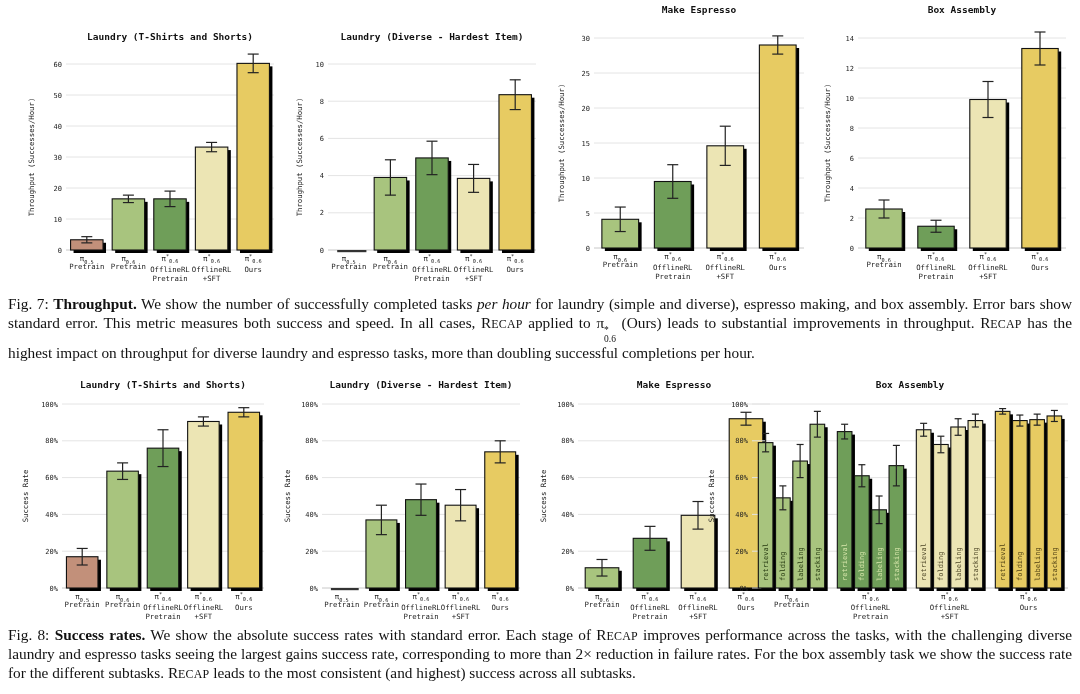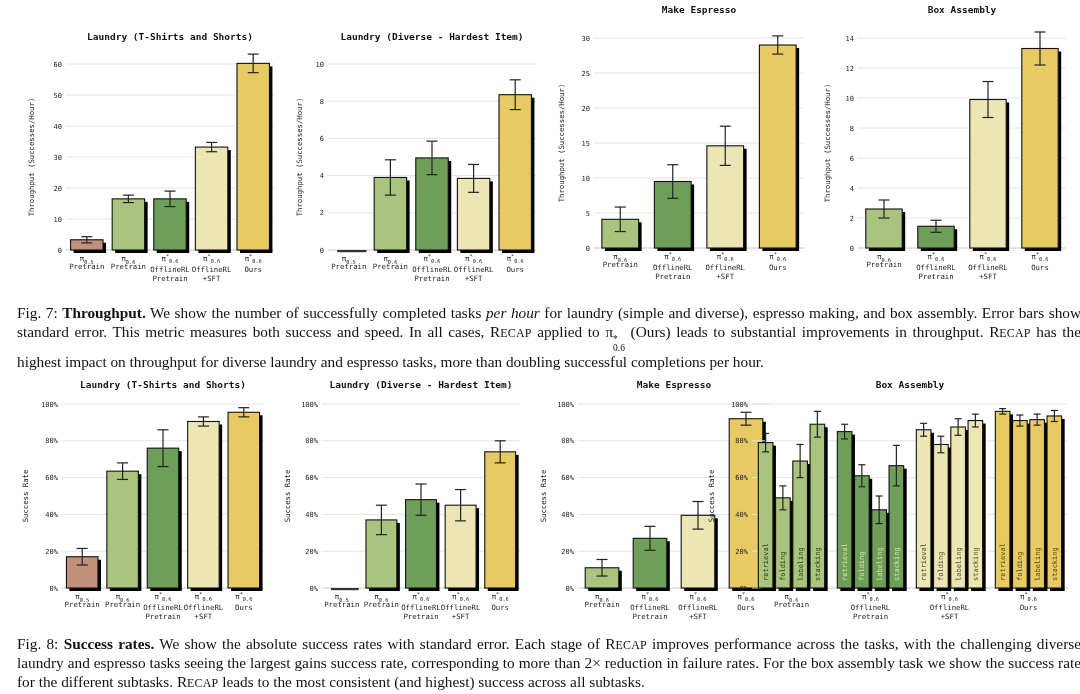--- a/index.html
+++ b/index.html
@@ -1,21 +1,21 @@
 <!DOCTYPE html>
 <html><head>
 <meta charset="utf-8">
 <style>
   html,body{margin:0;padding:0;background:#ffffff;}
   #page{position:relative;width:1080px;height:694px;background:#ffffff;overflow:hidden;
         font-family:"Liberation Serif", serif;}
   .chart-mount{position:absolute;}
   .chart-mount svg{display:block;}
   .caption{position:absolute;left:8px;width:1064px;font-size:15.3px;line-height:1.23;
-           color:#111;text-align:justify;margin:9px;}
+           color:#111;text-align:justify;margin:0;}
   .caption b{font-weight:bold;}
   .caption i{font-style:italic;}
   .sc-rest{font-size:0.78em;letter-spacing:0.2px;}
   .pss{display:inline-flex;flex-direction:column;align-items:flex-start;
        font-size:0.62em;line-height:0.95;vertical-align:-0.55em;}
   .pss span{display:block;}
 </style>
 </head>
 <body>
 

